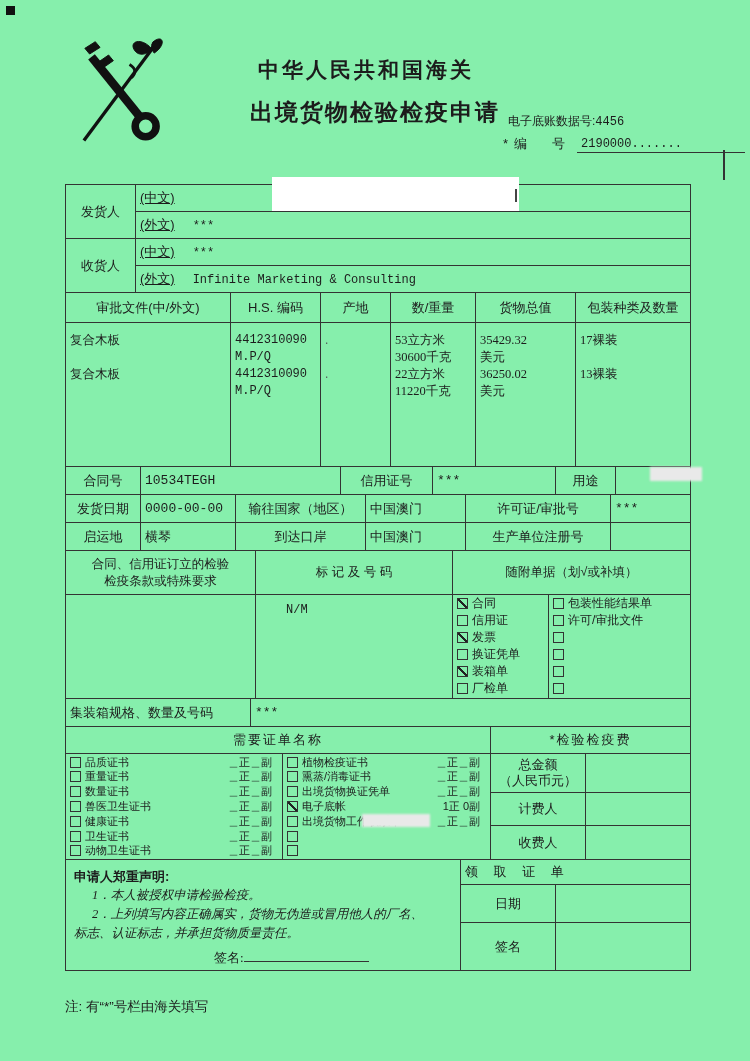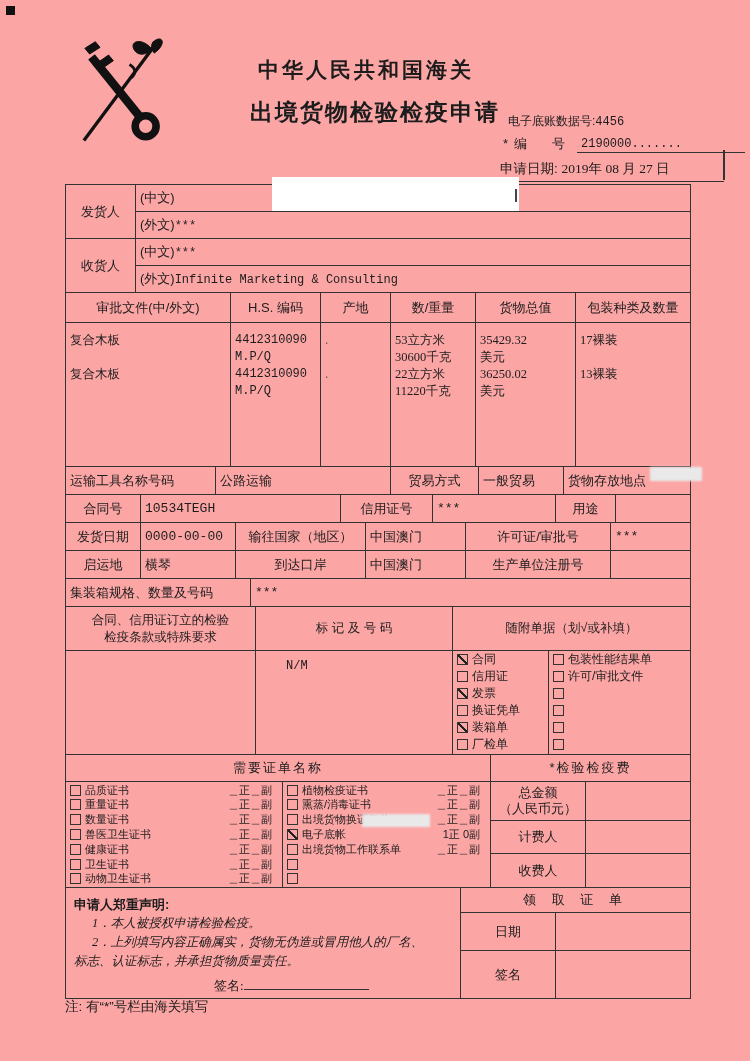--- a/index.html
+++ b/index.html
@@ -1,17 +1,17 @@
 <!DOCTYPE html>
 <html><head>
 <meta charset="utf-8">
 <style>
   html,body{margin:0;padding:0;}
   body{background:#fff;font-family:"Liberation Sans","DejaVu Sans",sans-serif;color:#1c1c1c;}
-  .page{position:relative;width:750px;height:1061px;background:#fca5a5;overflow:hidden;}
+  .page{position:relative;width:750px;height:1061px;background:#86efac;overflow:hidden;}
 
   
   .corner-dot{position:absolute;left:6px;top:6px;width:9px;height:9px;background:#111;}
   .logo{position:absolute;left:72px;top:36px;width:96px;height:114px;}
   .title1{position:absolute;left:258px;top:56px;font-size:21px;font-weight:bold;letter-spacing:3px;}
   .title2{position:absolute;left:250px;top:97px;font-size:23px;font-weight:bold;letter-spacing:2px;}
   .ledger{position:absolute;left:508px;top:113px;font-size:12px;}
   .serial{position:absolute;left:503px;top:135px;font-size:13px;display:flex;align-items:flex-end;}
   .serial .lbl{letter-spacing:6px;}
   .serial .val{display:inline-block;min-width:162px;border-bottom:1.5px solid #333;margin-left:6px;
@@ -24,21 +24,21 @@
   
   #form{position:absolute;left:65px;top:185px;width:627px;}
   table.sec{border-collapse:collapse;table-layout:fixed;width:625px;margin-top:-1px;}
   table.sec td{border:1px solid #333;font-size:13px;padding:0 4px;vertical-align:middle;overflow:hidden;}
   .lab{text-align:center;}
   .val-cn{font-family:"Liberation Serif","DejaVu Serif",serif;}
   .mono{font-family:"Liberation Mono","DejaVu Sans Mono",monospace;font-size:12px;}
 
   
   .parties td{height:26px;}
-  .pfx{display:inline-block;margin-right:0;}
+  .pfx{display:inline-block;margin-right:18px;text-decoration:underline;}
 
   
   .goods .hdr td{height:29px;text-align:center;font-size:13px;padding:0 1px;}
   .goods .bodyrow td{height:134px;vertical-align:top;padding-top:9px;}
   .gline{line-height:17px;height:17px;font-size:12px;white-space:nowrap;}
   .gline.cjk{font-family:"Liberation Serif","DejaVu Serif",serif;font-size:12.5px;}
   .origin-dot{color:#555;}
 
   
   .trow td{height:27px;}
@@ -62,21 +62,21 @@
 
   
   .decl td{vertical-align:top;}
   .declcell{padding:4px 8px 0 8px !important;}
   .decl-title{font-size:13px;font-weight:bold;}
   .decl-line{font-family:"Liberation Serif","DejaVu Serif",serif;font-style:italic;font-size:12.5px;
              line-height:19px;}
   .ind{padding-left:18px;}
   .decl-sign{font-family:"Liberation Serif","DejaVu Serif",serif;font-size:13px;margin:6px 0 0 140px;}
   .sigline{display:inline-block;width:125px;border-bottom:1px solid #333;height:12px;}
-  .pickup-hdr{text-align:center;letter-spacing:6px;height:24px;}
+  .pickup-hdr{text-align:left;letter-spacing:6px;height:24px;}
   .pickup-lab{text-align:center;}
 
   .footnote{position:absolute;left:65px;top:998px;font-size:13.5px;text-align:center;}
 
   
   .redact1{position:absolute;left:272px;top:177px;width:247px;height:34px;background:#fff;z-index:5;}
   .redact-mark{position:absolute;left:515px;top:189px;width:2px;height:13px;background:#444;z-index:6;}
   .smudge{position:absolute;background:#e9e9e9;filter:blur(1px);z-index:4;}
   .smudge.storage{left:650px;top:467px;width:52px;height:14px;}
   .smudge.eledger{left:362px;top:814px;width:68px;height:13px;}
@@ -105,24 +105,20 @@
   <div class="title1">中华人民共和国海关</div>
   <div class="title2">出境货物检验检疫申请</div>
 
   <div class="ledger"><span>电子底账数据号:</span><span class="mono">4456</span></div>
 
   <div class="serial">
     <span class="lbl">*编　号</span>
     <span class="val">2190000.......</span>
   </div>
 
-  <div class="appdate">
-    <span>申请日期:</span>
-    <span class="val">2019年 08 月 27 日</span>
-  </div>
   <div class="right-tick"></div>
 
   <div id="form">
 
     <table class="sec parties">
       <colgroup>
           <col style="width:70px">
           <col style="width:555px">
         </colgroup>
       <tbody>
@@ -195,38 +191,20 @@
         <td>
           <div class="gline cjk">17裸装</div>
           <div class="gline cjk"></div>
           <div class="gline cjk">13裸装</div>
           <div class="gline cjk"></div>
         </td>
       </tr>
     </tbody>
       </table>
 
-    <table class="sec trow">
-      <colgroup>
-          <col style="width:150px">
-          <col style="width:175px">
-          <col style="width:88px">
-          <col style="width:85px">
-          <col style="width:127px">
-        </colgroup>
-      <tbody>
-          <tr>
-        <td>运输工具名称号码</td>
-        <td class="val-cn">公路运输</td>
-        <td class="lab">贸易方式</td>
-        <td class="val-cn">一般贸易</td>
-        <td>货物存放地点</td>
-      </tr>
-    </tbody>
-      </table>
 
     <table class="sec trow">
       <colgroup>
           <col style="width:75px">
           <col style="width:200px">
           <col style="width:92px">
           <col style="width:123px">
           <col style="width:60px">
           <col style="width:75px">
         </colgroup>
@@ -277,33 +255,20 @@
         <td class="lab">启运地</td>
         <td class="val-cn">横琴</td>
         <td class="lab">到达口岸</td>
         <td class="val-cn">中国澳门</td>
         <td class="lab">生产单位注册号</td>
         <td></td>
       </tr>
     </tbody>
       </table>
 
-    <table class="sec trow">
-      <colgroup>
-          <col style="width:185px">
-          <col style="width:440px">
-        </colgroup>
-      <tbody>
-          <tr>
-        <td>集装箱规格、数量及号码</td>
-        <td class="mono">***</td>
-      </tr>
-    </tbody>
-      </table>
-
     <table class="sec mid">
       <colgroup>
           <col style="width:190px">
           <col style="width:197px">
           <col style="width:96px">
           <col style="width:142px">
         </colgroup>
       <tbody>
           <tr class="hdr">
         <td>
@@ -363,20 +328,33 @@
               </div>
           <div class="cbrow">
                 <span class="cb"></span>
                 <span></span>
               </div>
           <div class="cbrow">
                 <span class="cb"></span>
                 <span></span>
               </div>
         </td>
+      </tr>
+    </tbody>
+      </table>
+
+    <table class="sec trow">
+      <colgroup>
+          <col style="width:185px">
+          <col style="width:440px">
+        </colgroup>
+      <tbody>
+          <tr>
+        <td>集装箱规格、数量及号码</td>
+        <td class="mono">***</td>
       </tr>
     </tbody>
       </table>
 
     <table class="sec cert">
       <colgroup>
           <col style="width:217px">
           <col style="width:208px">
           <col style="width:95px">
           <col style="width:105px">

